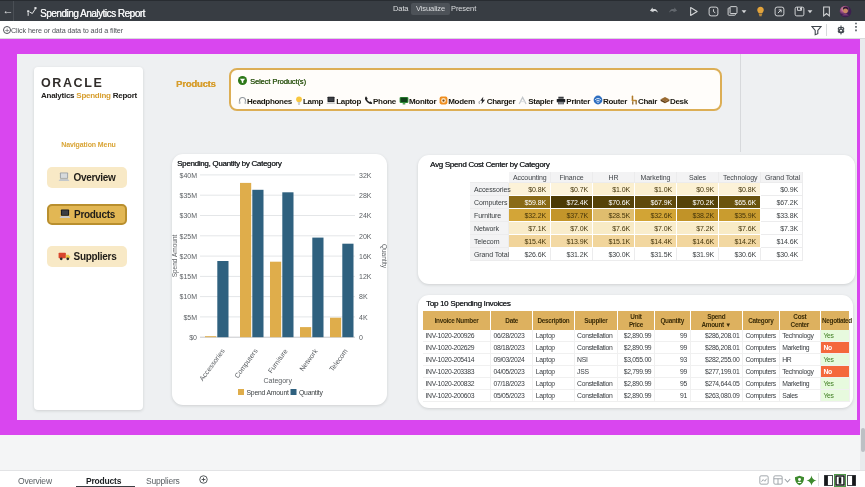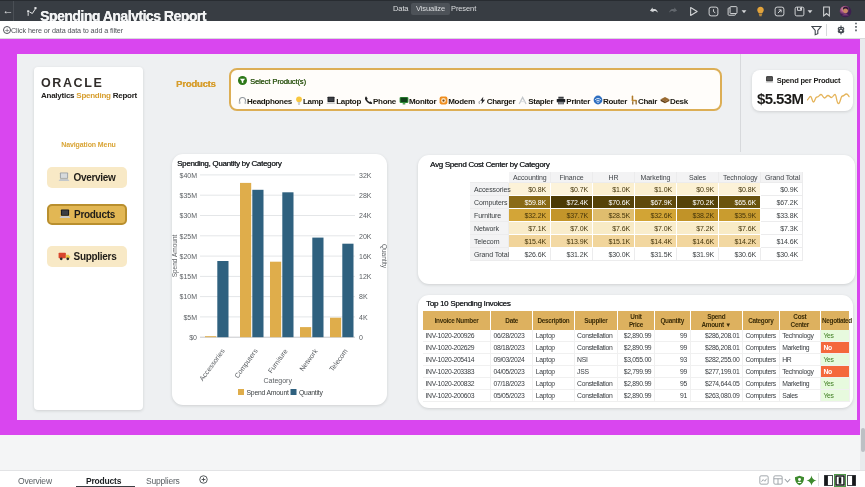--- a/index.html
+++ b/index.html
@@ -9,21 +9,21 @@
 .abs { position:absolute; }
 
 
 #topbar { position:absolute; left:0; top:0; width:865px; height:21px;
   background:#383d43; border-top:1px solid #282c31; }
 #topbar .backsec { position:absolute; left:0; top:0; width:14px; height:21px;
   border-right:1px solid #4a4f55; }
 #topbar .back { position:absolute; left:2.5px; top:3px; color:#e4e6e8; font-size:11px; }
 #topbar .charticon { position:absolute; left:27px; top:5px; }
 #topbar .title { position:absolute; left:40px; top:7px; color:#f2f3f4;
-  font-size:14px; font-weight:700; letter-spacing:-0.5px; text-shadow:0.3px 0 0 #f2f3f4; }
+  font-size:10px; font-weight:400; letter-spacing:-0.5px; text-shadow:0.3px 0 0 #f2f3f4; }
 .mode { position:absolute; top:2px; height:12px; line-height:12px; color:#dcdee0;
   font-size:7.5px; font-weight:400; padding:0 5px; border-radius:2px; letter-spacing:-0.1px;text-align:center; }
 #topbar .ticon { position:absolute; top:4px; width:13px; height:13px; }
 
 
 #filterbar { position:absolute; left:0; top:21px; width:865px; height:18px;
   background:#fff; border-bottom:1px solid #d8dadc; }
 #filterbar .hint { position:absolute; left:11px; top:5px; font-size:7.2px; color:#4e5357; letter-spacing:-0.1px; }
 #filterbar .plus { position:absolute; left:3px; top:5px; width:8px; height:8px;
   border:1px solid #4e5357; border-radius:50%; color:#4e5357; font-size:8px;
@@ -267,31 +267,20 @@
                 <rect x="2" y="6.2" width="6.6" height="2" rx="1" fill="#c08a30"></rect>
                 <rect x="7" y="6.8" width="1.6" height="5.6" rx="0.8" fill="#8a5f1e"></rect>
                 <rect x="2.6" y="8.2" width="1.6" height="4.2" fill="#8a5f1e"></rect>
               </svg>Chair</span><span class="pit"><svg class="pic" width="10" height="9" viewBox="0 0 13 11">
                 <path d="M0.8 3.8 L6.5 0.8 L12.2 3.8 L6.5 6.8 Z" fill="#9a6a30"></path>
                 <path d="M6.5 6.8 L12.2 3.8 V6 L6.5 9 Z" fill="#7a4f1e"></path>
                 <path d="M0.8 3.8 L6.5 6.8 V9 L0.8 6 Z" fill="#5f3c12"></path>
               </svg>Desk</span></div>
       </div>
       <div id="divline"></div>
-      <div class="panel" id="spendcard">
-        <div class="h"><svg width="9" height="8" viewBox="0 0 12 11" style="vertical-align:-1px; margin-right:3px;">
-              <rect x="1.5" y="0.5" width="9" height="7" rx="0.8" fill="#111"></rect>
-              <rect x="2.5" y="1.5" width="7" height="5" fill="#555"></rect>
-              <path d="M0.5 9.5 L2 7.5 h8 l1.5 2 Z" fill="#d8d8d8"></path>
-            </svg>Spend per Product</div>
-        <div class="v">$5.53M</div>
-        <svg class="abs" style="left:54px; top:22px;" width="44" height="14" viewBox="0 0 44 14">
-            <path d="M1 8 C2.5 8 3 4.5 4.5 4.5 C6 4.5 6 10 7.5 10 C9 10 9 5 11 5 C13 5 13.5 2.5 15 2.5 C16.5 2.5 17 6 18.5 6 C20 6 20.5 3.5 22 3.5 C23.5 3.5 24 5.5 25.5 5.5 C27 5.5 27.5 2.5 29 2.5 C30.5 2.5 30.5 11.5 32.5 11.5 C34.5 11.5 34.5 4 36.5 4 C38.5 4 38.5 2 40.5 2 C42 2 42.5 4.5 43.5 5" fill="none" stroke="#e5b45a" stroke-width="1.3"></path>
-          </svg>
-      </div>
       <div class="panel" id="chartpanel">
         <div class="t">Spending, Quantity by Category</div>
         <svg class="abs" style="left:0; top:0;" width="215" height="251" viewBox="0 0 215 251">
           <g stroke="#e4e6e8" stroke-width="1">
             <line x1="28" y1="20.9" x2="183" y2="20.9"></line>
             <line x1="28" y1="41.2" x2="183" y2="41.2"></line>
             <line x1="28" y1="61.5" x2="183" y2="61.5"></line>
             <line x1="28" y1="81.8" x2="183" y2="81.8"></line>
             <line x1="28" y1="102.1" x2="183" y2="102.1"></line>
             <line x1="28" y1="122.4" x2="183" y2="122.4"></line>

